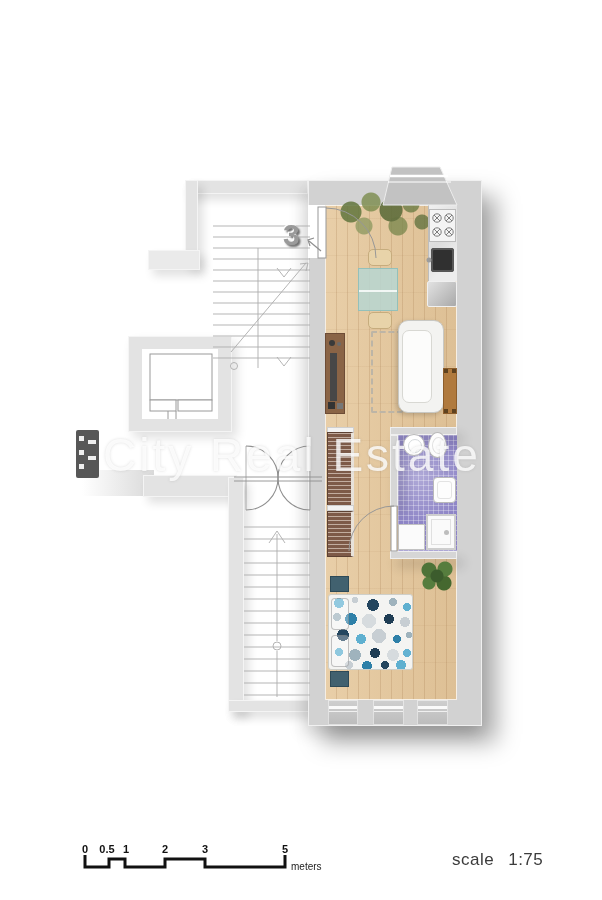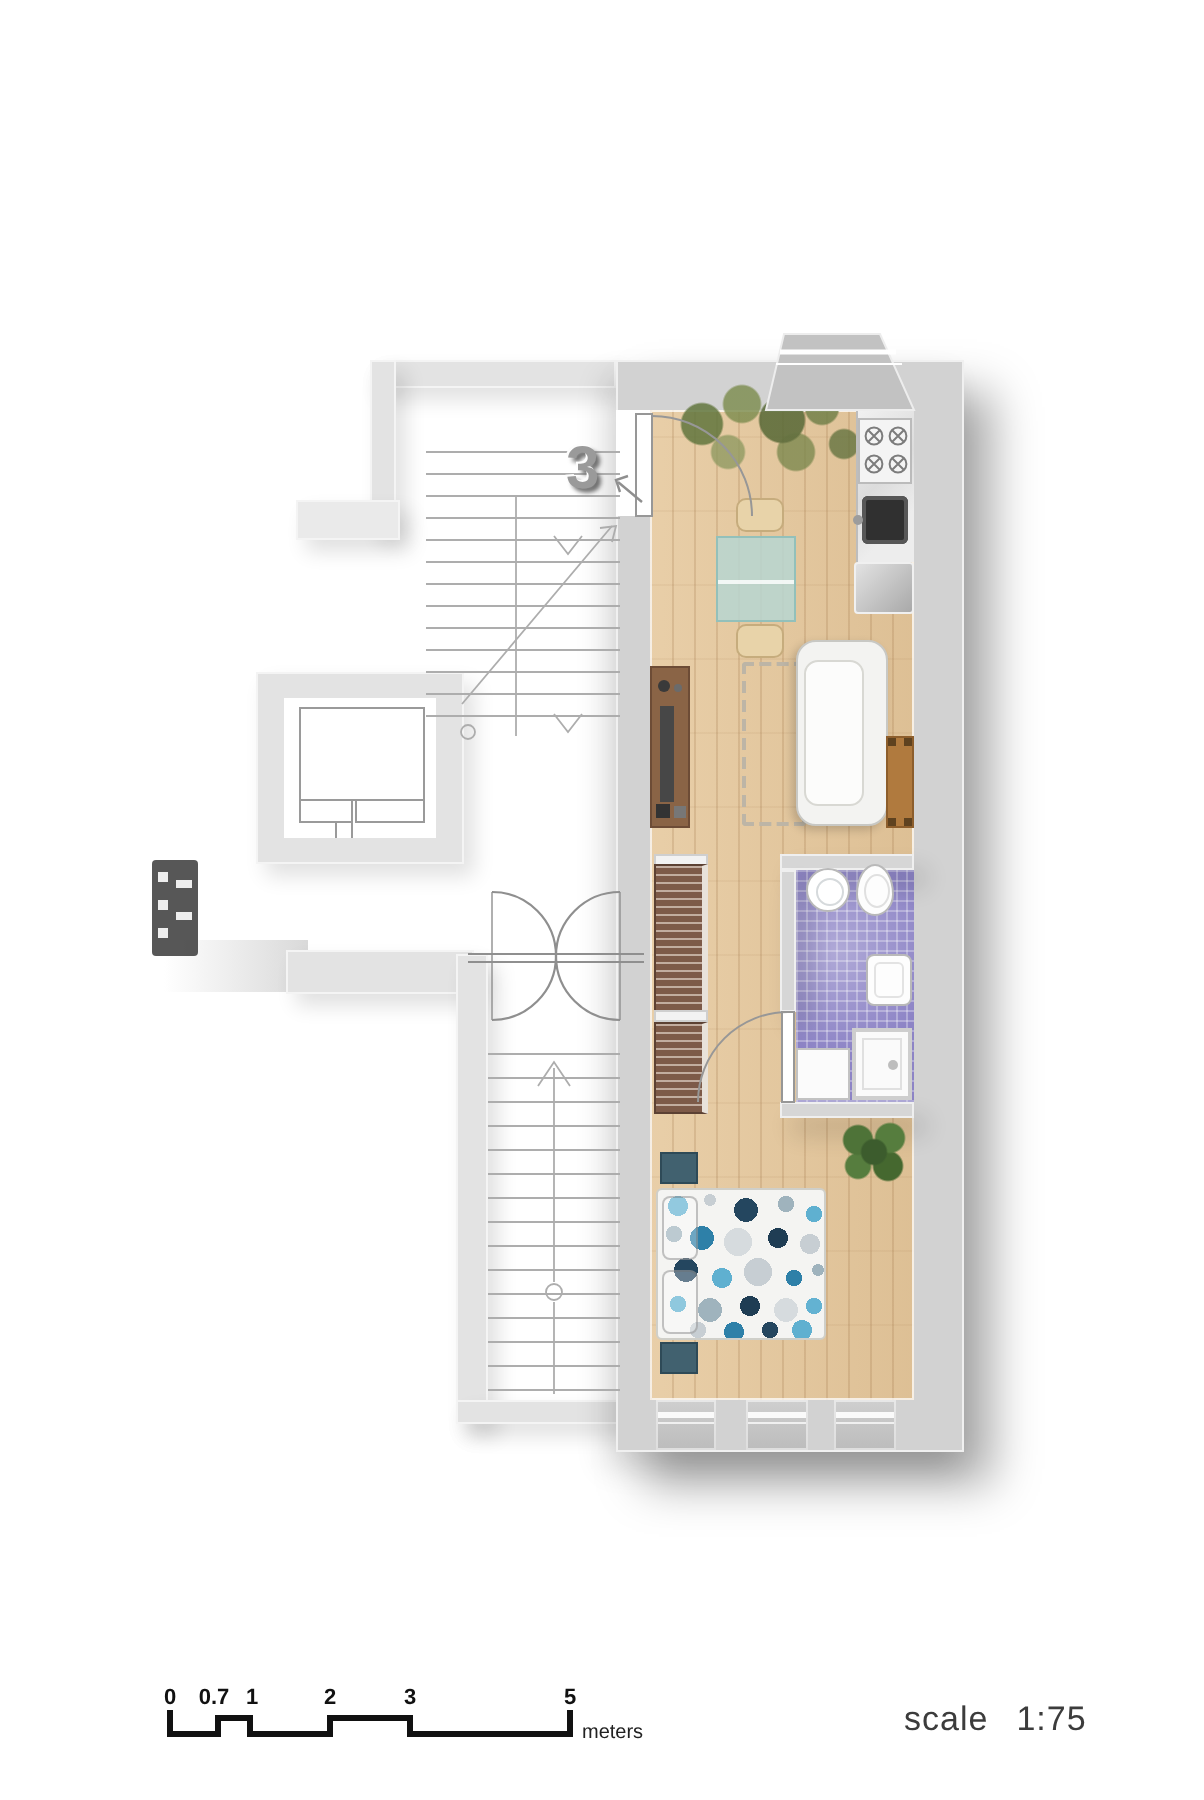--- a/index.html
+++ b/index.html
@@ -296,23 +296,24 @@
 
   <div class="num3">3</div>
 
   <div class="wm-icon">
     <i style="left:3px;top:6px;width:5px;height:5px;"></i>
     <i style="left:3px;top:20px;width:5px;height:5px;"></i>
     <i style="left:3px;top:34px;width:5px;height:5px;"></i>
     <i style="left:12px;top:10px;width:8px;height:4px;"></i>
     <i style="left:12px;top:26px;width:8px;height:4px;"></i>
   </div>
+  <div class="watermark">City Real Estate</div>
 
   <span class="sl" style="left:85px;">0</span>
-  <span class="sl" style="left:107px;">0.7</span>
+  <span class="sl" style="left:107px;">0.5</span>
   <span class="sl" style="left:126px;">1</span>
   <span class="sl" style="left:165px;">2</span>
   <span class="sl" style="left:205px;">3</span>
   <span class="sl" style="left:285px;">5</span>
   <span class="sunit">meters</span>
 
   <div class="scale-note">
     <span>scale</span>
     <span>1:75</span>
   </div>

